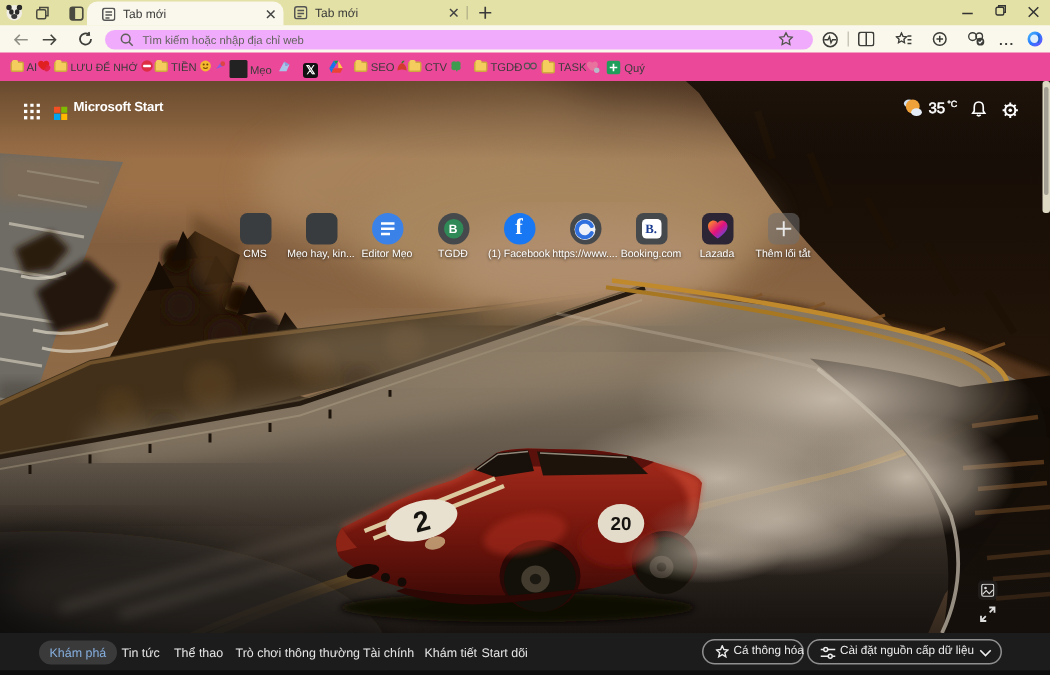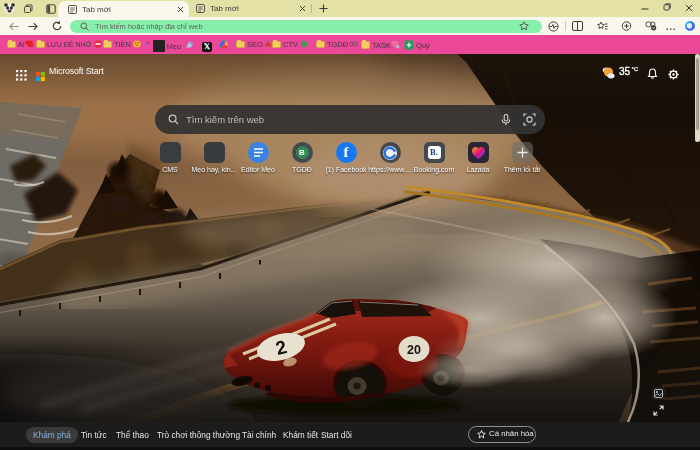--- a/index.html
+++ b/index.html
@@ -1,27 +1,27 @@
 <!DOCTYPE html>
 <html><head><meta charset="utf-8">
 <style>
 *{margin:0;padding:0;box-sizing:border-box}
 html,body{width:700px;height:450px;overflow:hidden;font-family:"Liberation Sans",sans-serif}
 #app{position:relative;width:700px;height:450px;background:#faf8ec}
 #tabbar{position:absolute;left:0;top:0;width:700px;height:17px;background:#e3e1a5}
 #activetab{position:absolute;left:58px;top:1px;width:131px;height:16px;background:#faf8ec;border-radius:7px 7px 0 0}
 .tabtxt{position:absolute;font-size:8px;color:#3a3a3a;top:3.5px}
 #addrrow{position:absolute;left:0;top:17px;width:700px;height:18px;background:#faf8ec}
-#urlpill{position:absolute;left:70px;top:2.5px;width:472px;height:13px;background:#86efac;border-radius:7px}
+#urlpill{position:absolute;left:70px;top:2.5px;width:472px;height:13px;background:#f0abfc;border-radius:7px}
 #bmbar{position:absolute;left:0;top:35px;width:700px;height:19px;background:#ec4899;font-size:7.5px;color:#3b3b3b}
 .bm{position:absolute;top:5px;height:10px;line-height:10px;white-space:nowrap}
 .fold{display:inline-block;width:9px;height:7.5px;background:#f5cd5e;border:0.5px solid #cfa93e;border-radius:1.5px;vertical-align:-1px;position:relative}
 .fold:before{content:"";position:absolute;left:0;top:-2px;width:4px;height:2px;background:#f5cd5e;border-radius:1px 1px 0 0}
 #content{position:absolute;left:0;top:54px;width:700px;height:396px;background:#6b4f38;overflow:hidden}
-#mstitle{position:absolute;left:49px;top:11.5px;font-size:8.8px;font-weight:400;color:#fff;letter-spacing:-0.15px}
+#mstitle{position:absolute;left:49px;top:11.5px;font-size:8.8px;font-weight:700;color:#fff;letter-spacing:-0.15px}
 #searchpill{position:absolute;left:155px;top:51px;width:390px;height:29px;background:rgba(52,51,50,.94);border-radius:15px}
 #searchtxt{position:absolute;left:31px;top:9px;font-size:9.5px;color:#bdbbb9}
 .ql{position:absolute;top:88px;width:52px;margin-left:-26px;text-align:center;color:#fff}
 .qlt{display:block;margin:0 auto;width:21px;height:21px;border-radius:5px;position:relative}
 .qll{display:block;margin-top:3px;font-size:7px;text-shadow:0 1px 2px rgba(0,0,0,.85);white-space:nowrap}
 #navbar{position:absolute;left:0;top:368px;width:700px;height:25px;background:#1c1c1c}
 #navbar2{position:absolute;left:0;top:393px;width:700px;height:3px;background:#0e0e0e}
 .nav{position:absolute;top:7.5px;font-size:8.3px;color:#e6e6e6;white-space:nowrap}
 .pillbtn{position:absolute;top:3.5px;height:17px;border:1px solid #909090;border-radius:9px;color:#ededed;font-size:8.5px;white-space:nowrap}
 </style></head>
@@ -226,35 +226,20 @@
           <path d="M4.2,9.6 Q5.5,10.8 6.8,9.6" stroke="#fff" stroke-width="1.1" fill="none"></path>
         </svg>
 </div>
 <div style="position:absolute;left:668px;top:11.5px">
 <svg width="11" height="11" viewBox="0 0 11 11">
           <circle cx="5.5" cy="5.5" r="3.4" fill="none" stroke="#fff" stroke-width="1.4"></circle>
           <circle cx="5.5" cy="5.5" r="1.2" fill="#fff"></circle>
           <path d="M5.5,0.4 L5.5,2.2 M5.5,8.8 L5.5,10.6 M0.4,5.5 L2.2,5.5 M8.8,5.5 L10.6,5.5 M1.9,1.9 L3.2,3.2 M7.8,7.8 L9.1,9.1 M1.9,9.1 L3.2,7.8 M7.8,3.2 L9.1,1.9" stroke="#fff" stroke-width="1.3"></path>
         </svg>
 </div>
-<div id="searchpill">
-<svg width="11" height="11" style="position:absolute;left:13px;top:9px" viewBox="0 0 11 11">
-          <circle cx="4.6" cy="4.6" r="3.4" fill="none" stroke="#c9c7c5" stroke-width="1.2"></circle>
-          <path d="M7.2,7.2 L10,10" stroke="#c9c7c5" stroke-width="1.2"></path>
-        </svg>
-<div id="searchtxt">Tìm kiếm trên web</div>
-<svg width="10" height="12" style="position:absolute;left:346px;top:8.5px" viewBox="0 0 10 12">
-          <rect x="3.2" y="0.5" width="3.6" height="6.5" rx="1.8" fill="none" stroke="#d5d3d1" stroke-width="1.1"></rect>
-          <path d="M1.2,5.5 Q1.2,9 5,9 Q8.8,9 8.8,5.5 M5,9 L5,11.2" stroke="#d5d3d1" stroke-width="1.1" fill="none"></path>
-        </svg>
-<svg width="13" height="13" style="position:absolute;left:368px;top:8px" viewBox="0 0 13 13">
-          <path d="M1,3.5 L1,1 L3.5,1 M9.5,1 L12,1 L12,3.5 M12,9.5 L12,12 L9.5,12 M3.5,12 L1,12 L1,9.5" stroke="#d5d3d1" stroke-width="1.1" fill="none"></path>
-          <circle cx="6.5" cy="6.5" r="2.6" fill="none" stroke="#d5d3d1" stroke-width="1.1"></circle>
-        </svg>
-</div>
 
 <div class="ql" style="left:170px">
         <span class="qlt" style="background:#3a3d40"></span>
         <span class="qll">CMS</span>
       </div>
 <div class="ql" style="left:214px">
         <span class="qlt" style="background:#393c3e"></span>
         <span class="qll">Mẹo hay, kin...</span>
       </div>
 <div class="ql" style="left:258px">
@@ -326,22 +311,33 @@
 <div class="nav" style="left:81px">Tin tức</div>
 <div class="nav" style="left:116px">Thể thao</div>
 <div class="nav" style="left:157px">Trò chơi thông thường</div>
 <div class="nav" style="left:242px">Tài chính</div>
 <div class="nav" style="left:283px">Khám tiết</div>
 <div class="nav" style="left:321px">Start dõi</div>
 <div class="pillbtn" style="left:468px;width:68px;font-size:7.8px">
 <svg width="9" height="9" style="position:absolute;left:8px;top:3.5px" viewBox="0 0 9 9">
             <path d="M4.5,0.5 L5.6,3 L8.3,3.3 L6.2,5.1 L6.9,7.9 L4.5,6.4 L2.1,7.9 L2.8,5.1 L0.7,3.3 L3.4,3 Z" fill="none" stroke="#ededed" stroke-width="0.9"></path>
           </svg>
-<span style="position:absolute;left:20px;top:2.5px">Cá nhân hóa</span>
+<span style="position:absolute;left:20px;top:2.5px">Cá thông hóa</span>
         </div>
+<div class="pillbtn" style="left:538px;width:130px;font-size:7.8px">
+<svg width="10" height="9" style="position:absolute;left:8px;top:4px" viewBox="0 0 10 9">
+            <path d="M0,2 L10,2 M0,6.5 L10,6.5" stroke="#ededed" stroke-width="1"></path>
+            <circle cx="3.5" cy="2" r="1.3" fill="#1c1c1c" stroke="#ededed" stroke-width="1"></circle>
+            <circle cx="6.5" cy="6.5" r="1.3" fill="#1c1c1c" stroke="#ededed" stroke-width="1"></circle>
+          </svg>
+<span style="position:absolute;left:21px;top:2.5px">Cài đặt nguồn cấp dữ liệu</span>
+<svg width="8" height="5" style="position:absolute;right:6px;top:6px" viewBox="0 0 8 5">
+            <path d="M0.5,0.5 L4,4 L7.5,0.5" stroke="#ededed" stroke-width="1.1" fill="none"></path>
+          </svg>
+</div>
 </div>
 <div id="navbar2"></div>
 
 </div>
 
 <div id="tabbar">
 <svg width="11" height="11" style="position:absolute;left:4px;top:3px" viewBox="0 0 11 11">
         <circle cx="5.5" cy="5.5" r="5.2" fill="#f0ede4"></circle>
         <circle cx="2" cy="2" r="1.8" fill="#2a2a2a"></circle>
         <circle cx="9" cy="2" r="1.8" fill="#2a2a2a"></circle>

